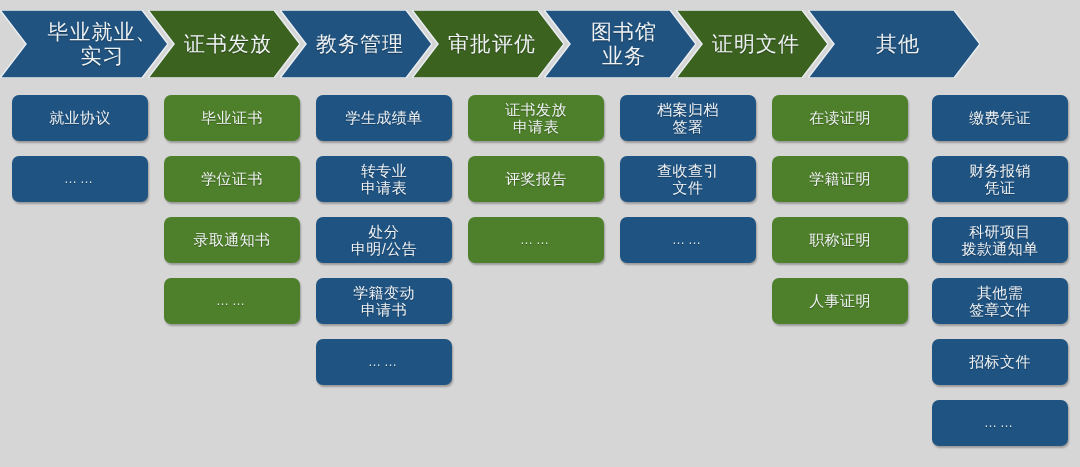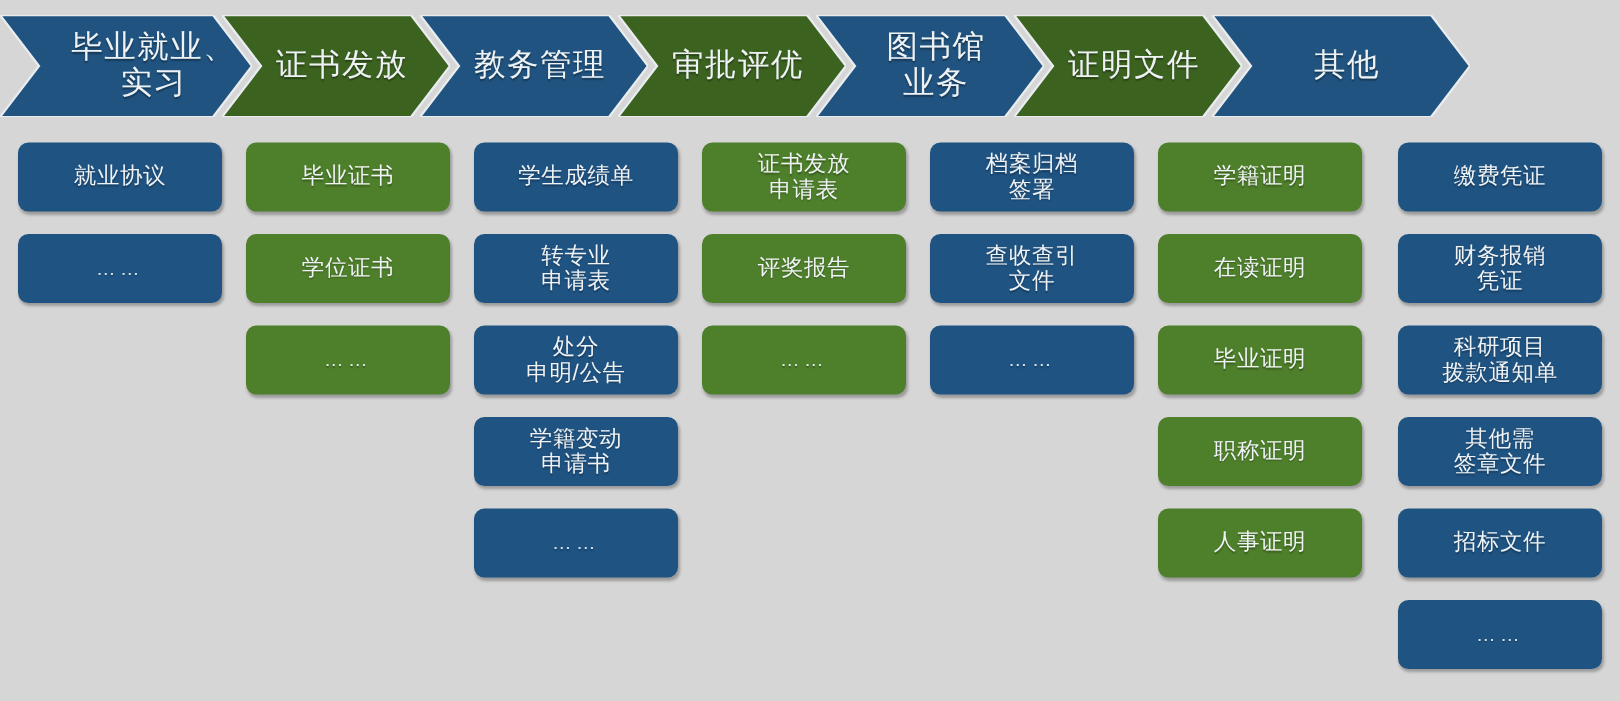--- a/index.html
+++ b/index.html
@@ -148,20 +148,21 @@
     </div>
 
   <div class="columns" id="columns">
       <div class="col" style="left: 12px;">
         <div class="card blue">就业协议</div>
         <div class="card blue dots">……</div>
       </div>
       <div class="col" style="left: 164px;">
         <div class="card green">毕业证书</div>
         <div class="card green">学位证书</div>
+        <div class="card green">录取通知书</div>
         <div class="card green dots">……</div>
       </div>
       <div class="col" style="left: 316px;">
         <div class="card blue">学生成绩单</div>
         <div class="card blue">转专业
 申请表</div>
         <div class="card blue">处分
 申明/公告</div>
         <div class="card blue">学籍变动
 申请书</div>
@@ -174,23 +175,22 @@
         <div class="card green dots">……</div>
       </div>
       <div class="col" style="left: 620px;">
         <div class="card blue">档案归档
 签署</div>
         <div class="card blue">查收查引
 文件</div>
         <div class="card blue dots">……</div>
       </div>
       <div class="col" style="left: 772px;">
+        <div class="card green">在读证明</div>
         <div class="card green">学籍证明</div>
-        <div class="card green">在读证明</div>
-        <div class="card green">毕业证明</div>
         <div class="card green">职称证明</div>
         <div class="card green">人事证明</div>
       </div>
       <div class="col" style="left: 932px;">
         <div class="card blue">缴费凭证</div>
         <div class="card blue">财务报销
 凭证</div>
         <div class="card blue">科研项目
 拨款通知单</div>
         <div class="card blue">其他需

